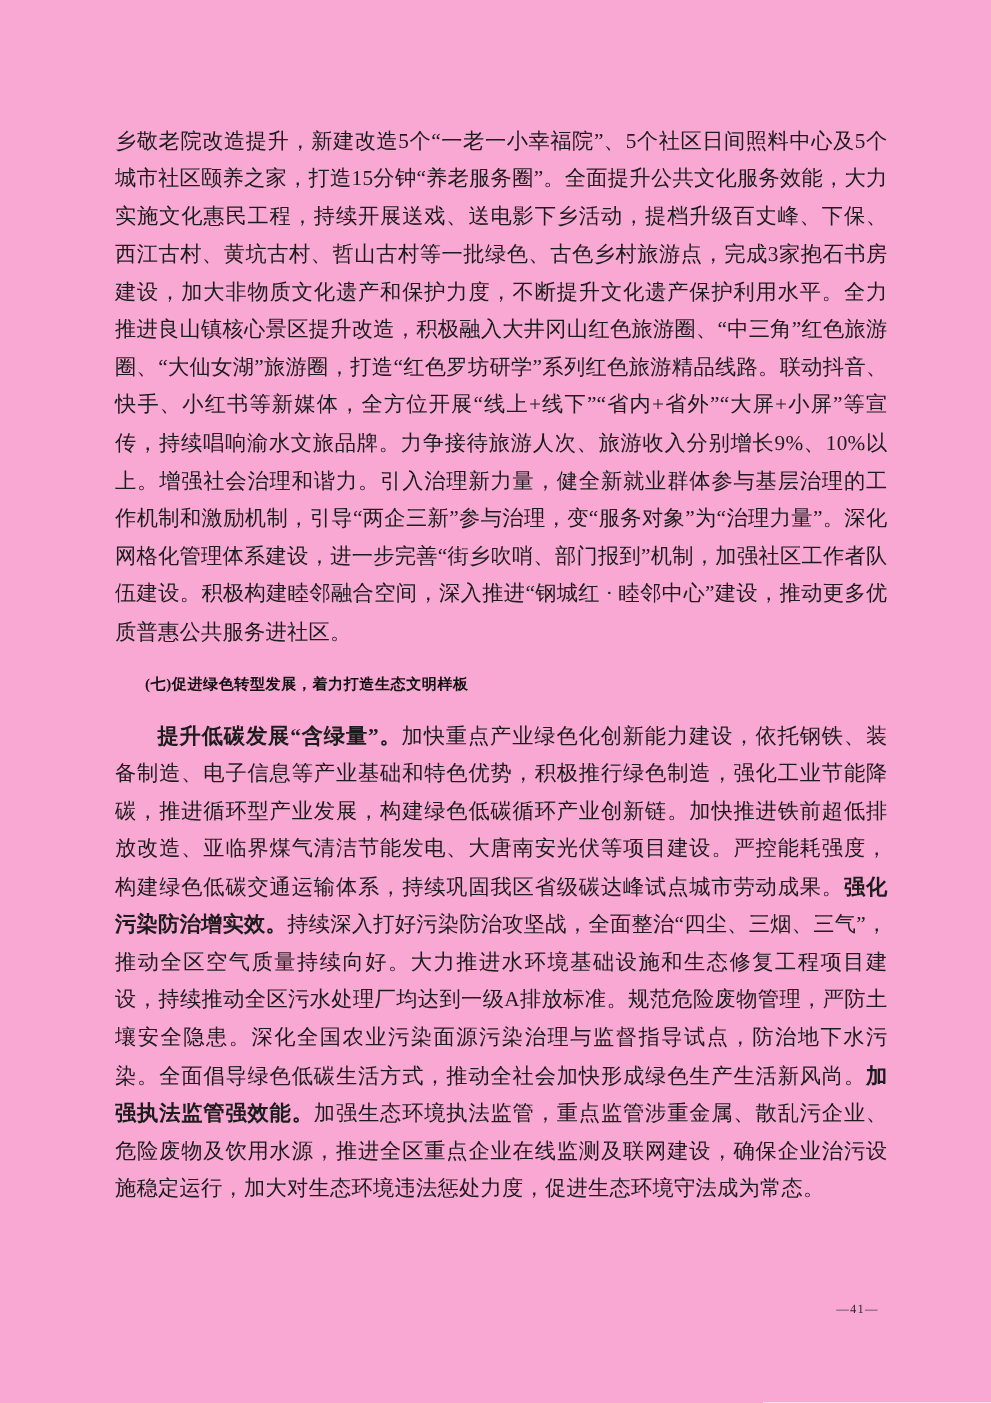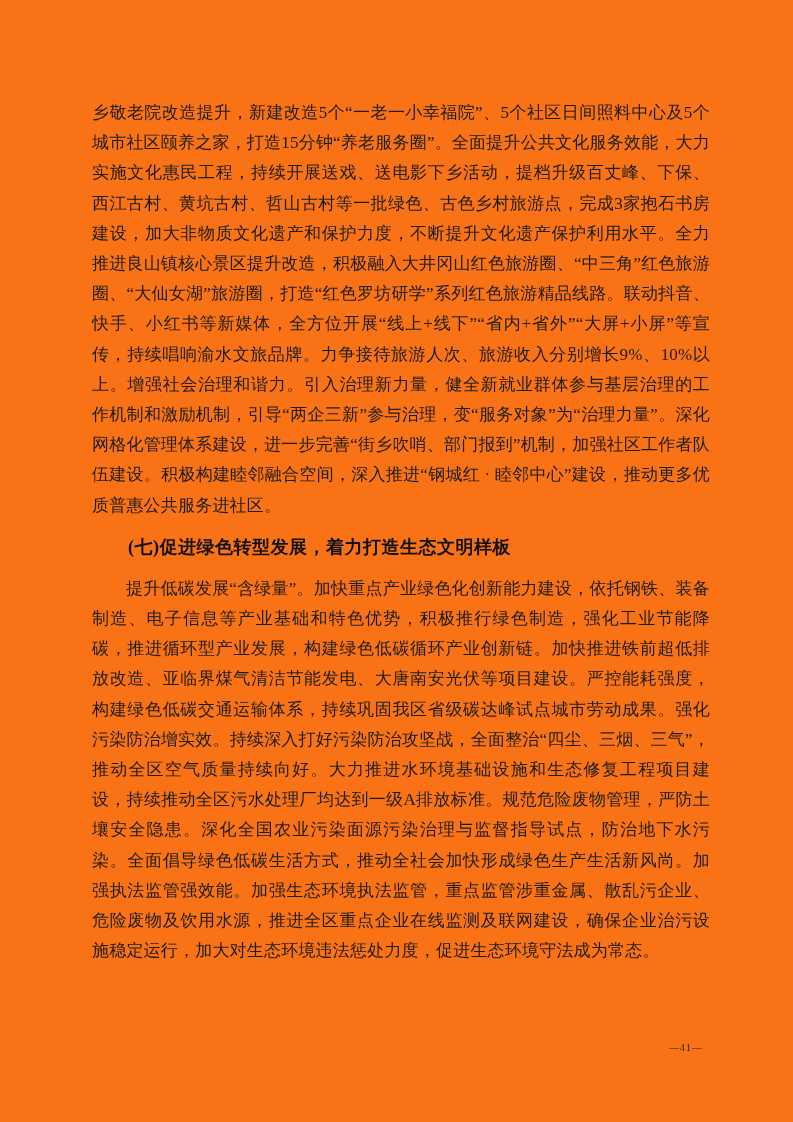--- a/index.html
+++ b/index.html
@@ -4,21 +4,21 @@
 <style>
   html, body {
     margin: 0;
     padding: 0;
     background: #ffffff;
   }
   .page {
     position: relative;
     width: 793px;
     height: 1122px;
-    background: #f97316;
+    background: #f9a8d4;
     overflow: hidden;
     font-family: "Liberation Serif", "DejaVu Serif", serif;
     color: #1c1c1c;
   }
   .content {
     position: absolute;
     left: 92px;
     top: 98px;
     width: 618px;
   }
@@ -26,26 +26,26 @@
     margin: 0;
     font-size: 17px;
     line-height: 30.2px;
     text-align: justify;
     letter-spacing: 0.2px;
   }
   .para.indent {
     text-indent: 2em;
   }
   .seg-bold {
-    font-weight: 400;
+    font-weight: 700;
   }
   .heading {
     margin: 0;
     padding: 11px 0 11px 0;
-    font-size: 18px;
+    font-size: 12px;
     line-height: 31px;
     font-weight: 700;
     text-indent: 2em;
     letter-spacing: 0.5px;
     color: #111111;
   }
   .page-number {
     position: absolute;
     top: 1038px;
     right: 90px;

